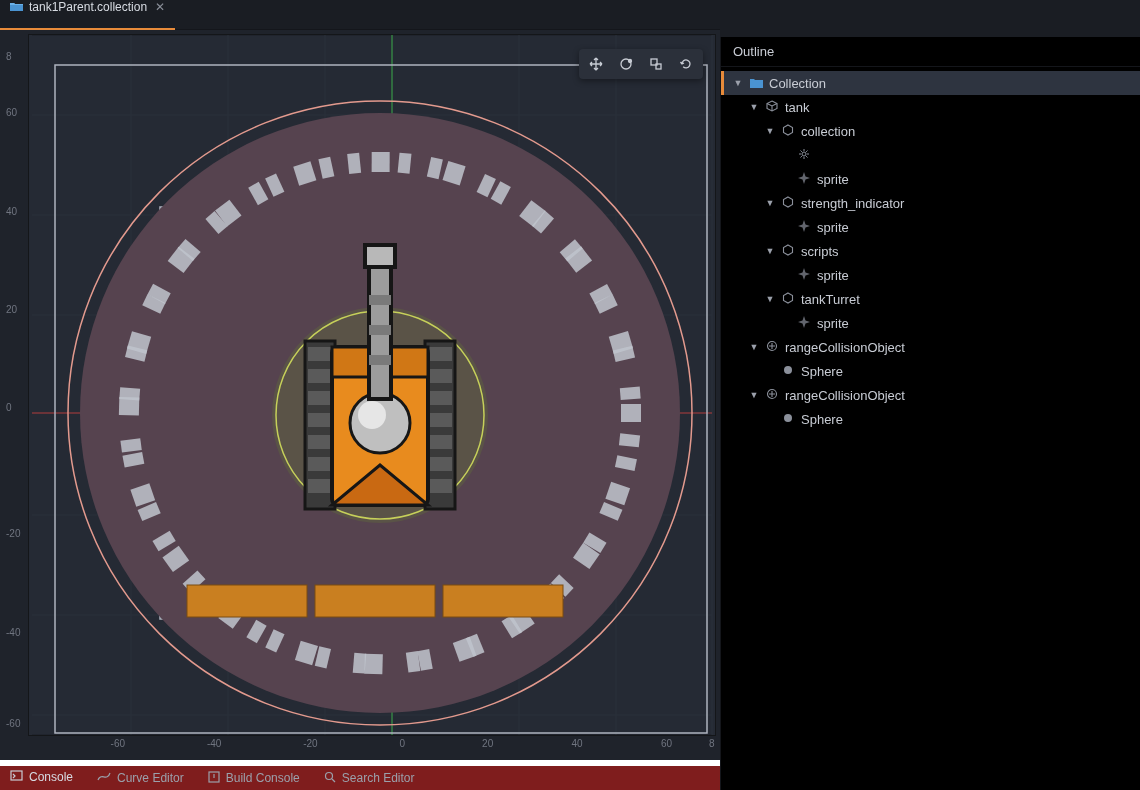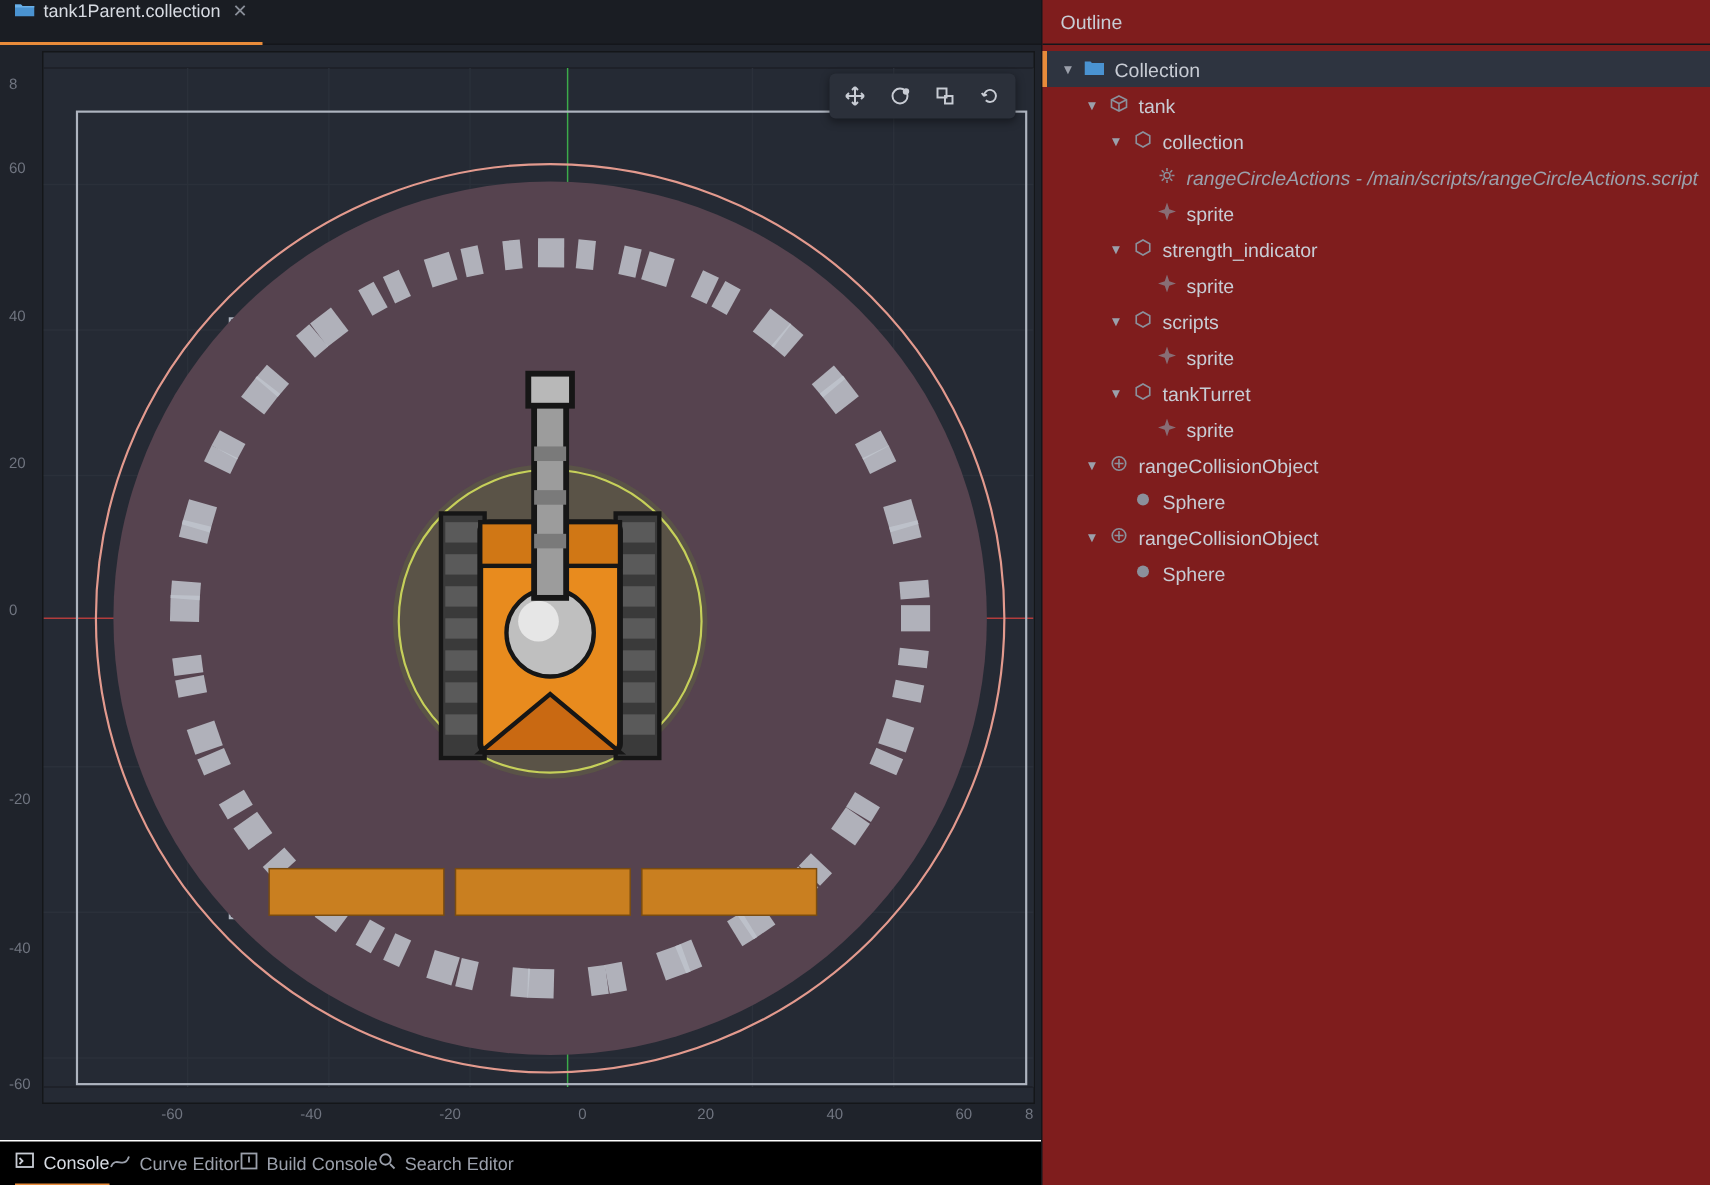--- a/index.html
+++ b/index.html
@@ -18,22 +18,23 @@
   height: 100%;
 }
 .left-panel {
   width: 720px;
   display: flex;
   flex-direction: column;
   background: #1f232b;
 }
 .right-panel {
   flex: 1;
-  background: #7f1d1d;
+  background: #000000;
   border-left: 1px solid #14161b;
+  margin-top: 37px;
 }
 
 .tab-bar {
   height: 30px;
   background: #1a1d23;
   display: flex;
   align-items: center;
   border-bottom: 1px solid #14161b;
 }
 .tab {
@@ -83,25 +84,26 @@
   cursor: pointer;
 }
 
 .axis-x, .axis-y { position: absolute; color: #707580; font-size: 10px; }
 .axis-x { bottom: 4px; height: 18px; display: flex; }
 .axis-y { left: 6px; top: 4px; bottom: 24px; width: 22px; display: flex; flex-direction: column-reverse; justify-content: space-between; }
 .axis-x span, .axis-y span { position: absolute; }
 
 .bottom-tabs {
   height: 30px;
-  background: #000000;
-  border-top: 1px solid #ffffff;
+  background: #7f1d1d;
+  border-top: 6px solid #ffffff;
   display: flex;
   align-items: center;
   padding: 0 10px;
+  gap: 24px;
 }
 .btab {
   display: flex;
   align-items: center;
   gap: 6px;
   color: #9ba0ab;
   font-size: 12px;
   height: 30px;
   cursor: pointer;
 }
@@ -410,21 +412,20 @@
             </svg></span>
           <span class="lbl">collection</span>
         </div>
         <div class="tree-row">
           <span class="ind" style="width:58px"></span>
           <span class="arrow"></span>
           <span class="ticon"><svg width="12" height="12" viewBox="0 0 12 12" fill="none" stroke="#8b909b" stroke-width="1">
               <circle cx="6" cy="6" r="2"></circle>
               <path d="M6 1v2M6 9v2M1 6h2M9 6h2M2.5 2.5l1.4 1.4M8.1 8.1l1.4 1.4M9.5 2.5L8.1 3.9M3.9 8.1L2.5 9.5"></path>
             </svg></span>
-          <span class="lbl italic">rangeCircleActions - /main/scripts/rangeCircleActions.script</span>
         </div>
         <div class="tree-row">
           <span class="ind" style="width:58px"></span>
           <span class="arrow"></span>
           <span class="ticon"><svg width="12" height="12" viewBox="0 0 12 12" fill="#8b909b">
               <path d="M6 0l1.5 4.5L12 6l-4.5 1.5L6 12 4.5 7.5 0 6l4.5-1.5z" opacity=".7"></path>
             </svg></span>
           <span class="lbl">sprite</span>
         </div>
         <div class="tree-row">

